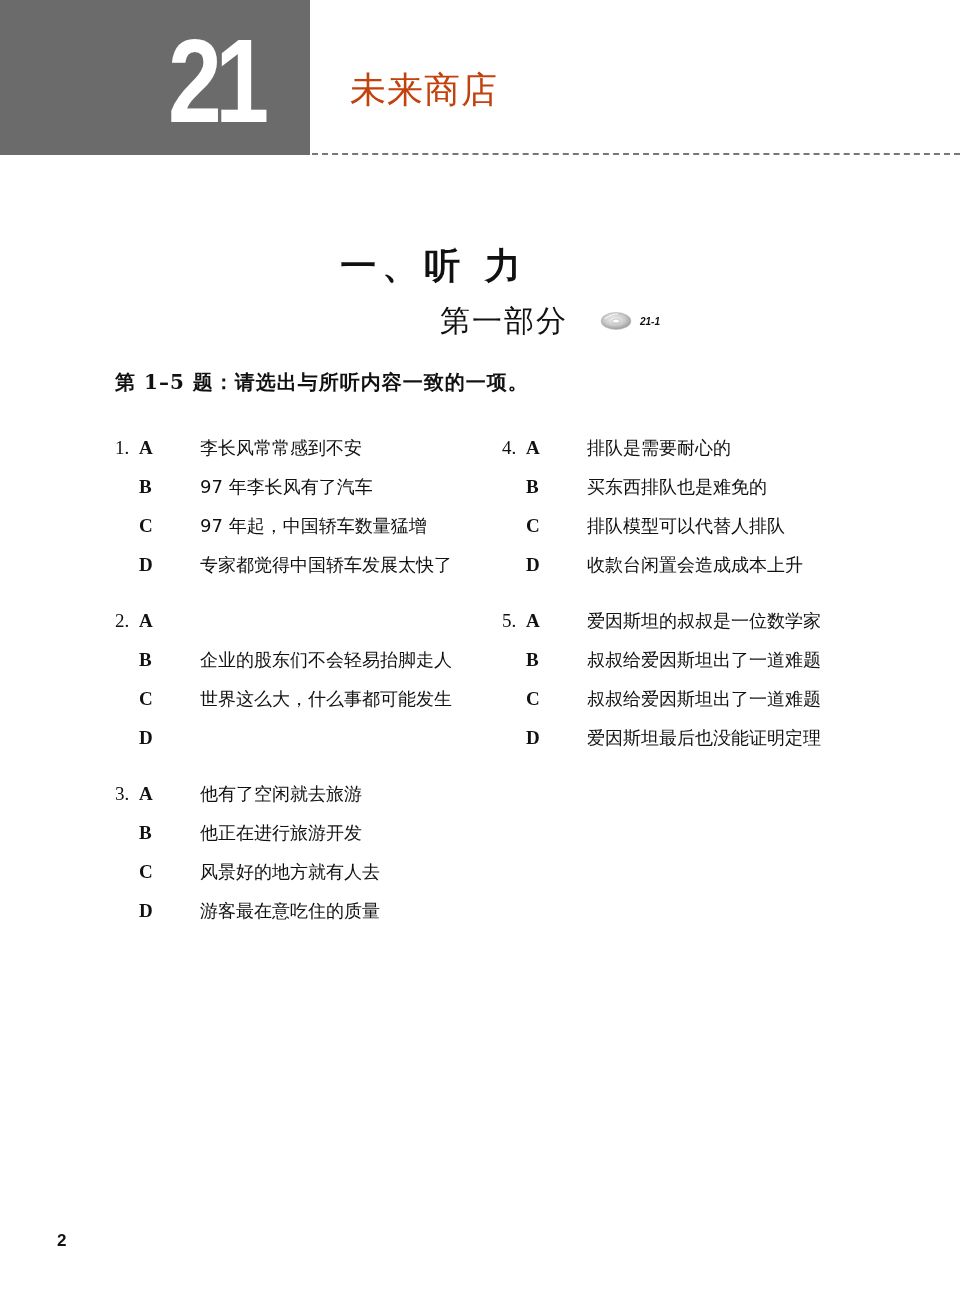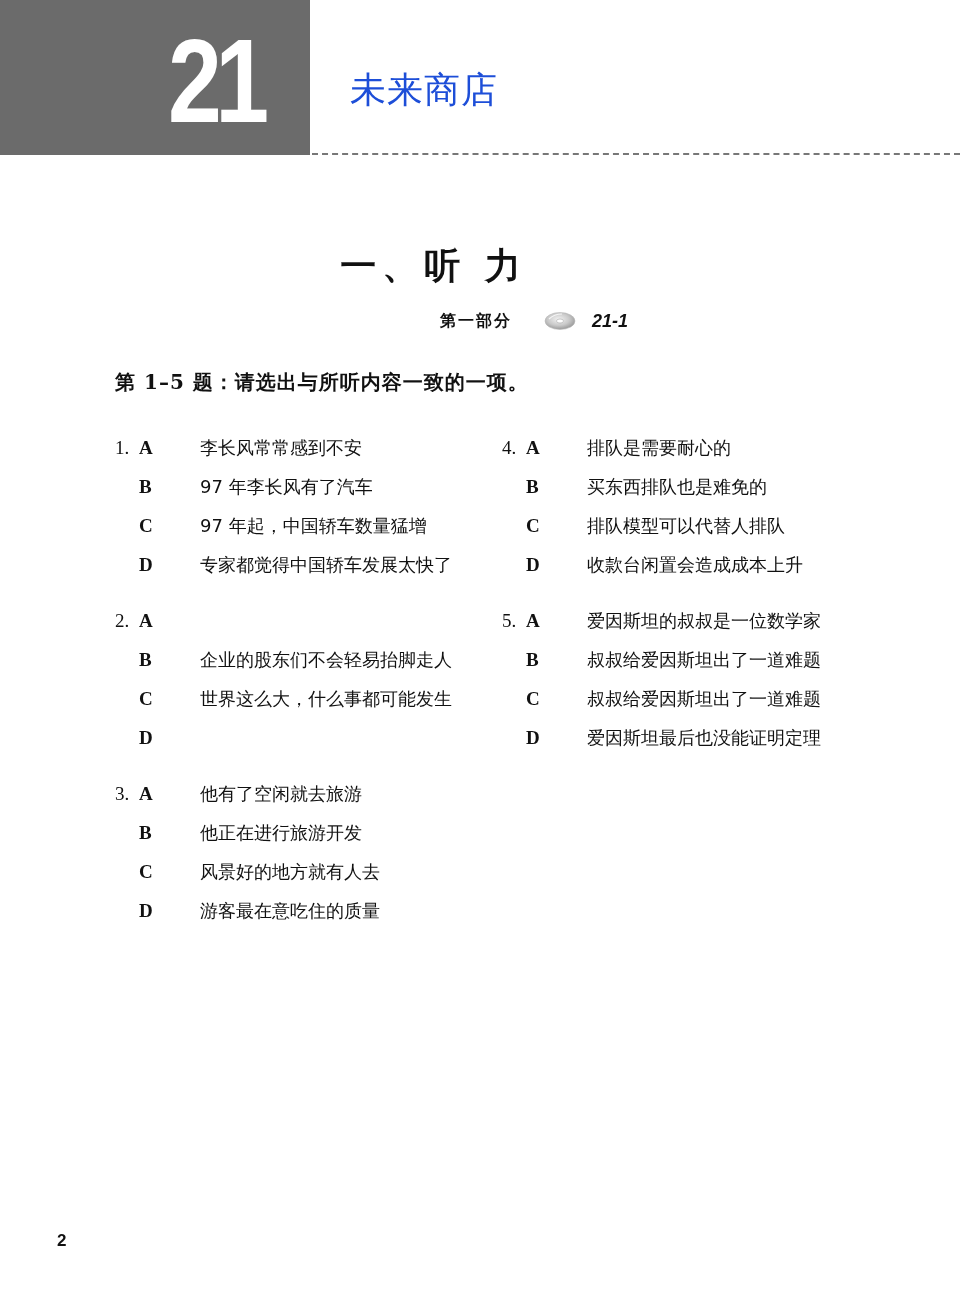--- a/index.html
+++ b/index.html
@@ -36,21 +36,21 @@
       transform: scaleX(0.82);
       transform-origin: left top;
     }
     .chapter-title {
       position: absolute;
       left: 350px;
       top: 68px;
       font-family: "DejaVu Sans", sans-serif;
       font-size: 36px;
       line-height: 44px;
-      color: #1d4ed8;
+      color: #c2410c;
       letter-spacing: 1px;
     }
     .dashed-rule {
       position: absolute;
       left: 312px;
       top: 153px;
       width: 648px;
       height: 0;
       border-top: 2px dashed #777777;
     }
@@ -71,36 +71,36 @@
     .part-row {
       position: absolute;
       top: 303px;
       left: 440px;
       height: 36px;
       display: flex;
       align-items: center;
     }
     .part-title {
       font-family: "DejaVu Serif", serif;
-      font-weight: bold;
-      font-size: 16px;
+      font-weight: normal;
+      font-size: 30px;
       letter-spacing: 2px;
     }
     .cd-icon {
       margin-left: 32px;
       width: 32px;
       height: 20px;
       position: relative;
     }
     .track-label {
-      margin-left: 16px;
+      margin-left: 8px;
       font-family: "Liberation Sans", sans-serif;
       font-weight: bold;
       font-style: italic;
-      font-size: 18px;
+      font-size: 10px;
       color: #111;
     }
     .instruction {
       position: absolute;
       left: 115px;
       top: 366px;
       font-family: "DejaVu Serif", serif;
       font-size: 20px;
       line-height: 32px;
       font-weight: bold;

